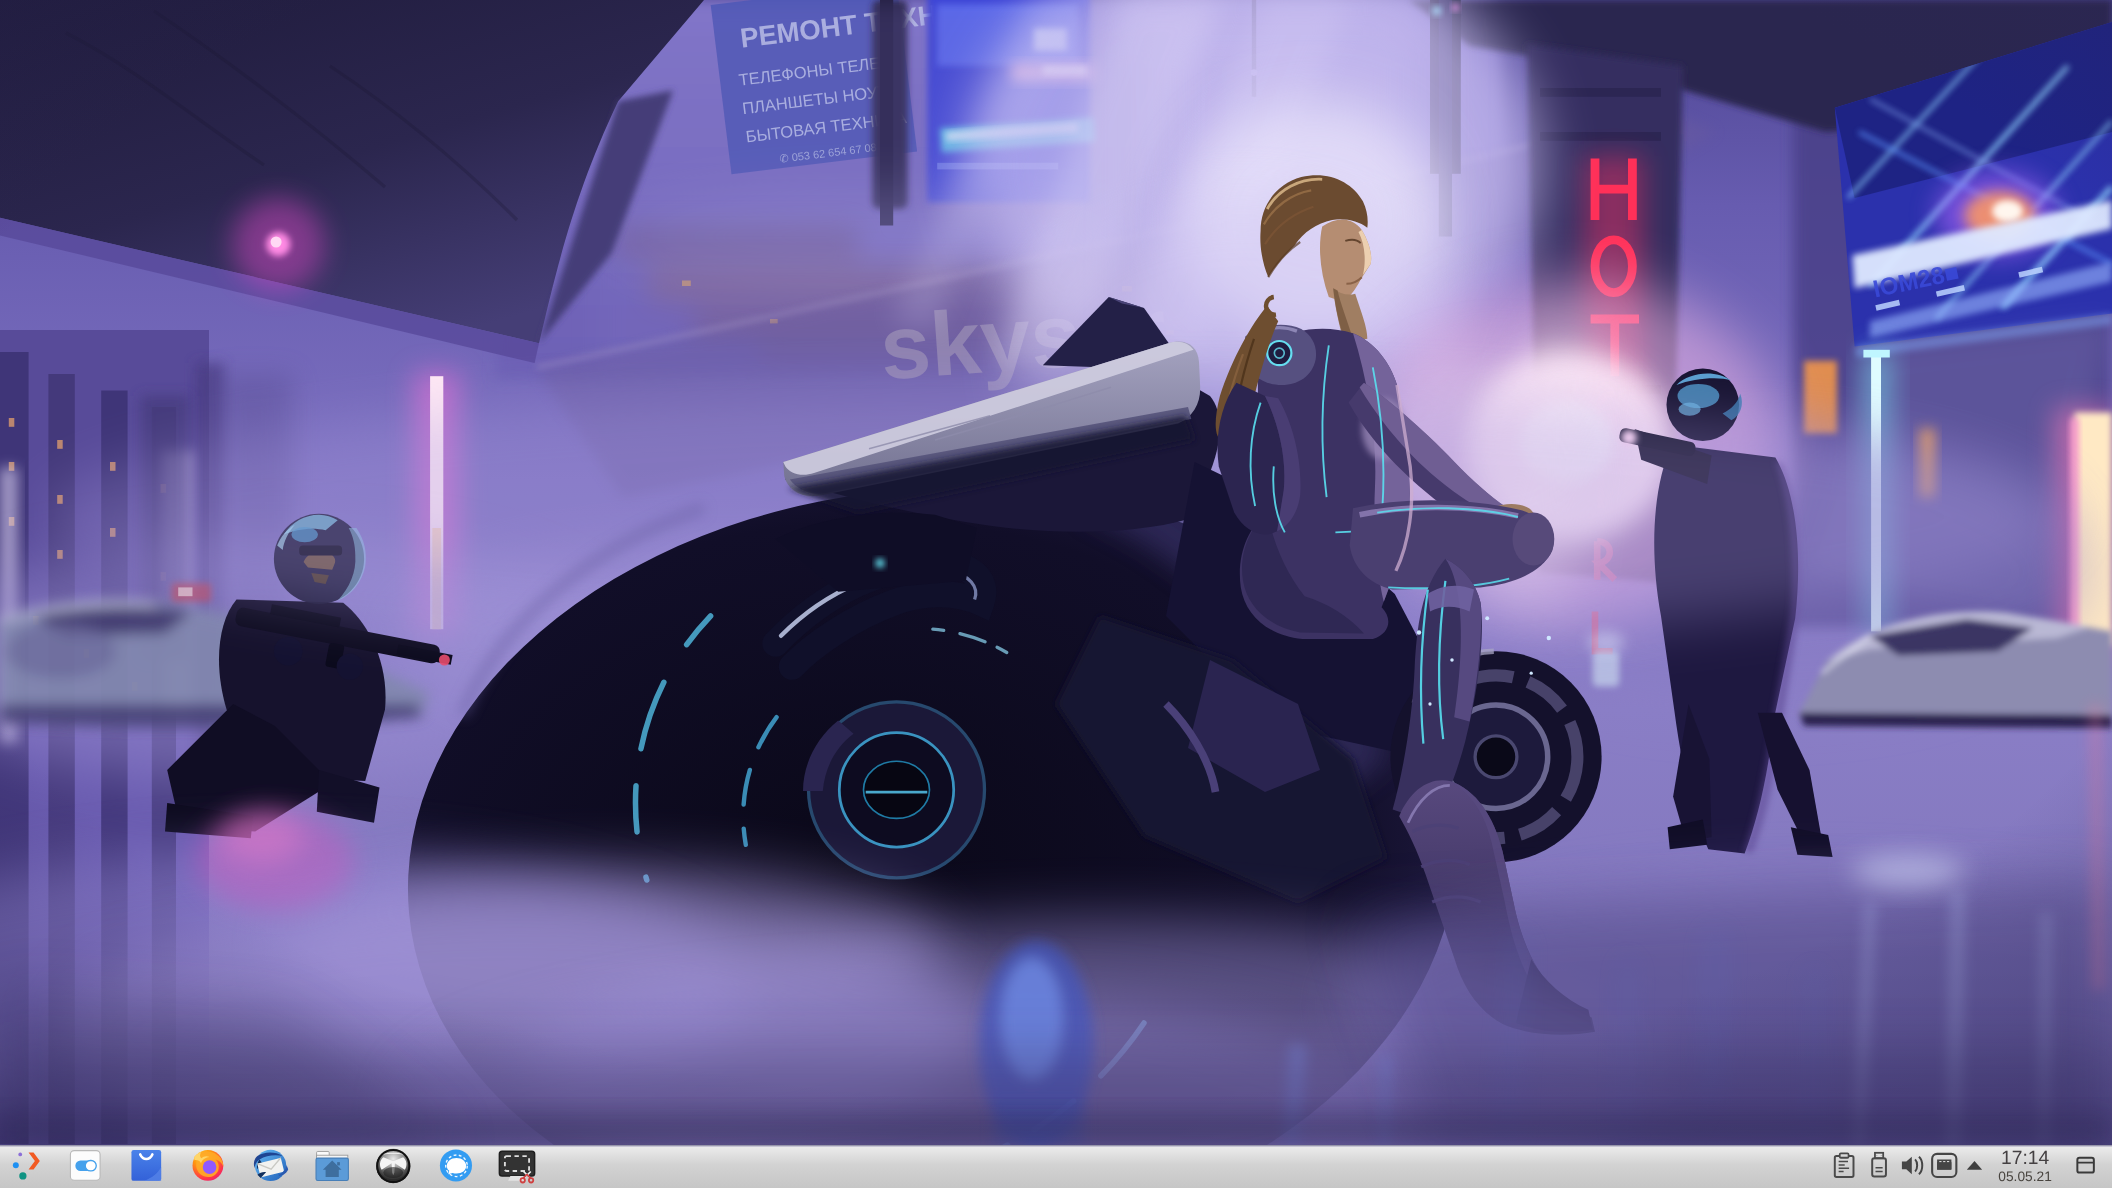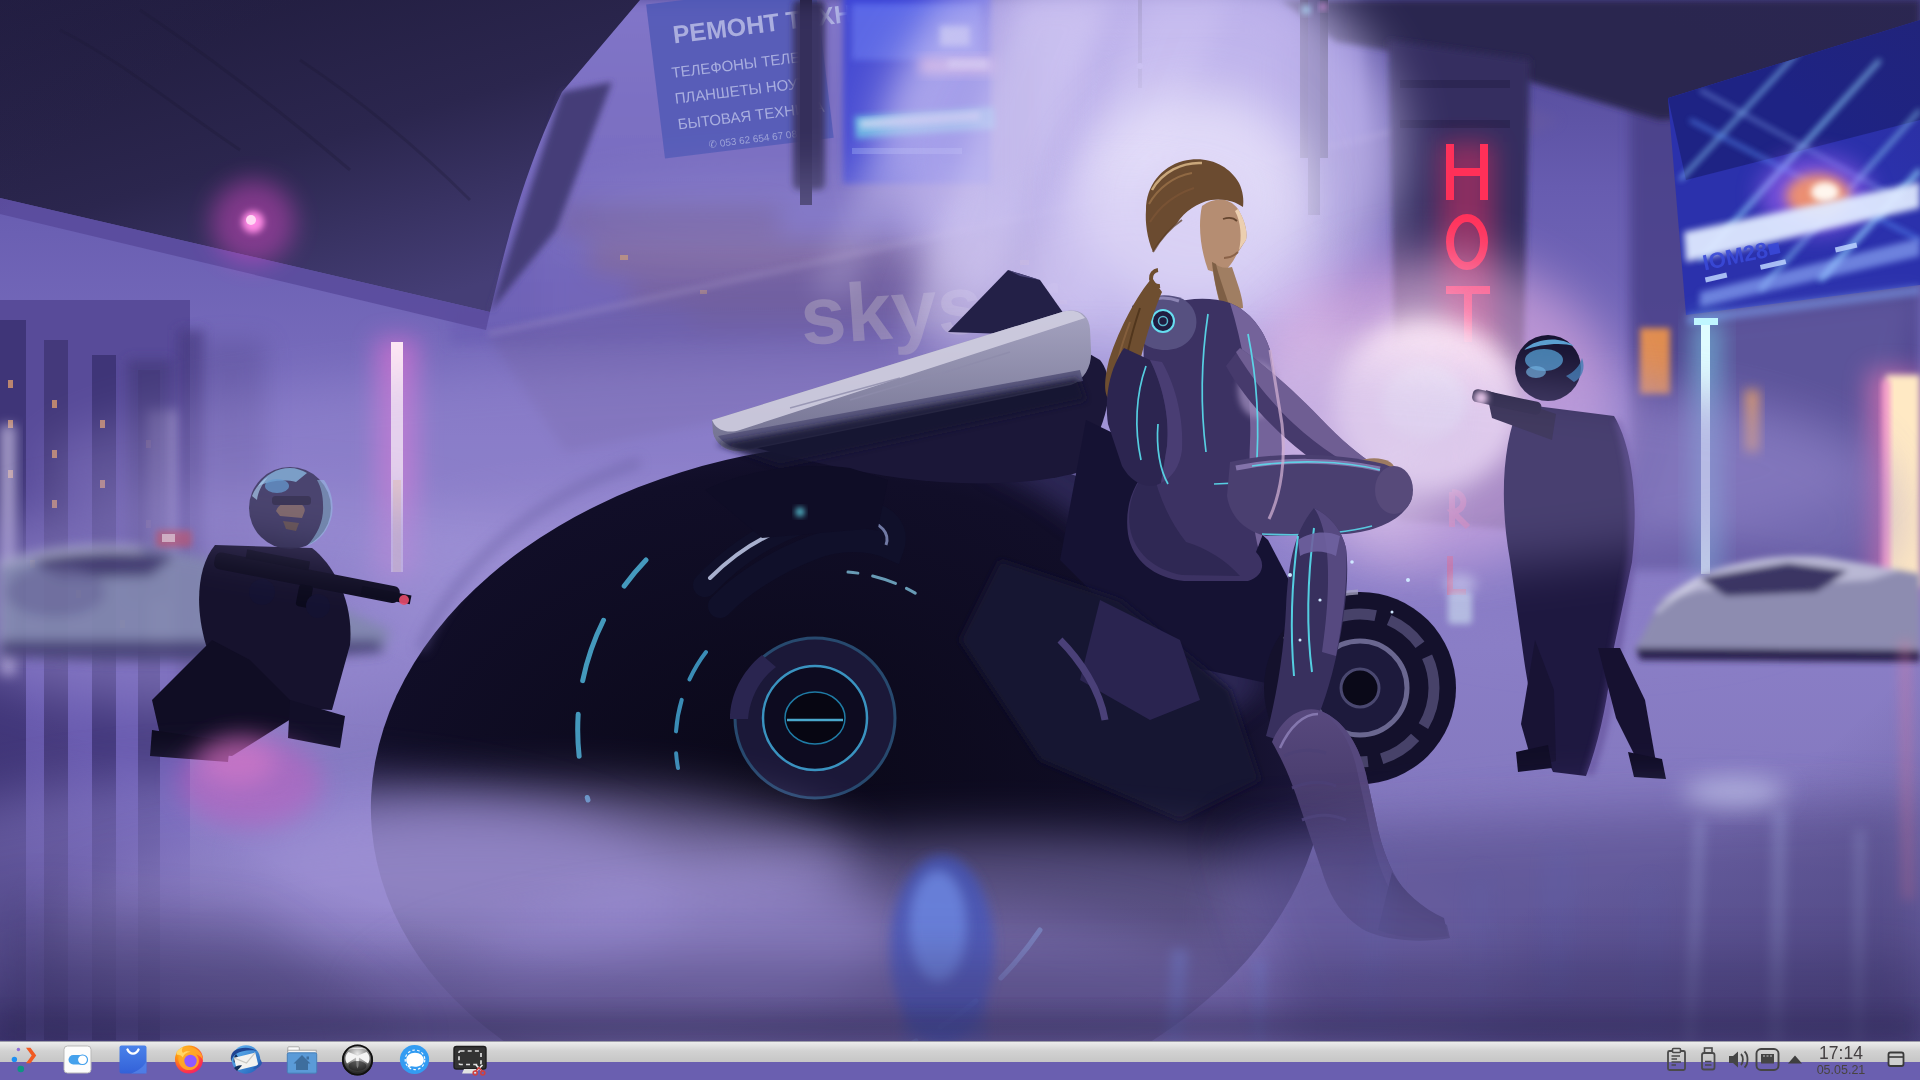--- a/index.html
+++ b/index.html
@@ -1,17 +1,17 @@
 <!DOCTYPE html>
 <html><head>
 <meta charset="utf-8">
 <style>
   html,body{margin:0;padding:0;width:1920px;height:1080px;overflow:hidden;background:#6a5fb0;font-family:"Liberation Sans",sans-serif;}
   #wall{position:absolute;top:0;left:0;}
-  #panel{position:absolute;top:1041px;left:0;width:1920px;height:21px;background:linear-gradient(#ececec,#d2d2d2 45%,#c6c6c6);border-top:1px solid #9d9daa;box-sizing:border-box;}
+  #panel{position:absolute;top:1041px;left:0;width:1920px;height:39px;background:linear-gradient(#ececec,#d2d2d2 45%,#c6c6c6);border-top:1px solid #9d9daa;box-sizing:border-box;}
 </style>
 </head>
 <body>
 <svg id="wall" width="1920" height="1041" viewBox="0 0 1920 1041">
 <defs>
   <linearGradient id="bg" x1="0" y1="0" x2="0" y2="1">
     <stop offset="0" stop-color="#4e4694"></stop>
     <stop offset="0.18" stop-color="#675cb0"></stop>
     <stop offset="0.42" stop-color="#7d71c0"></stop>
     <stop offset="0.62" stop-color="#8a7ec6"></stop>

